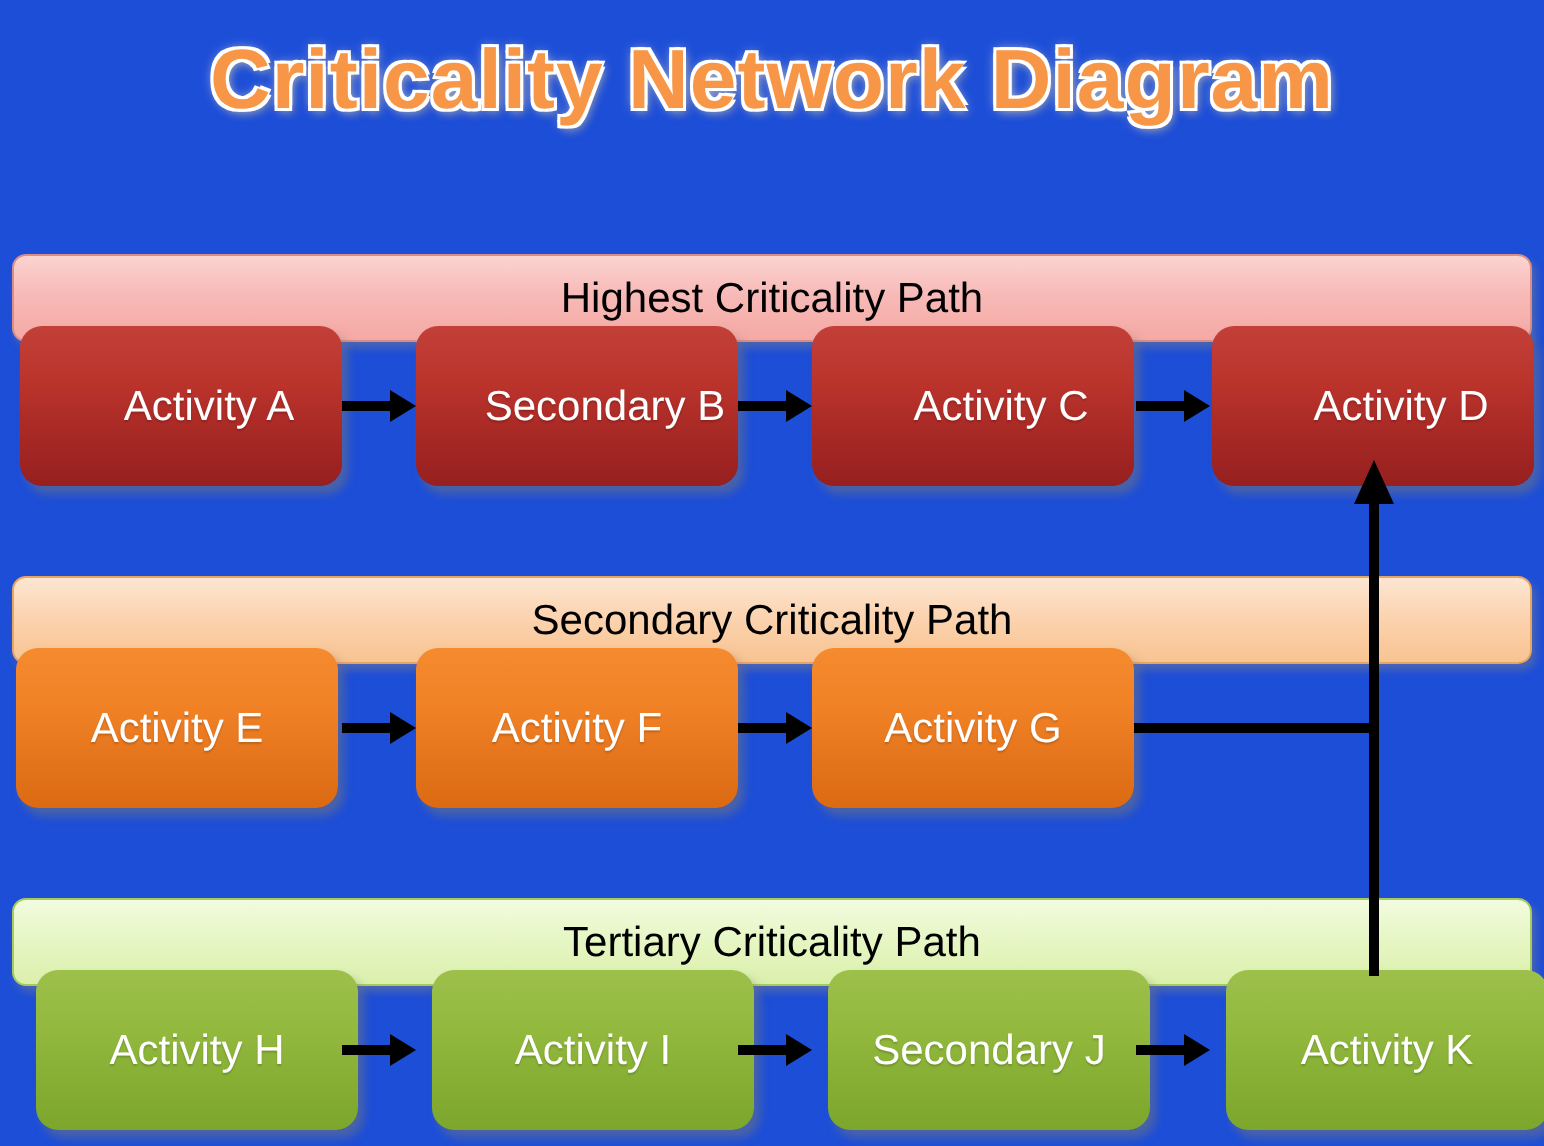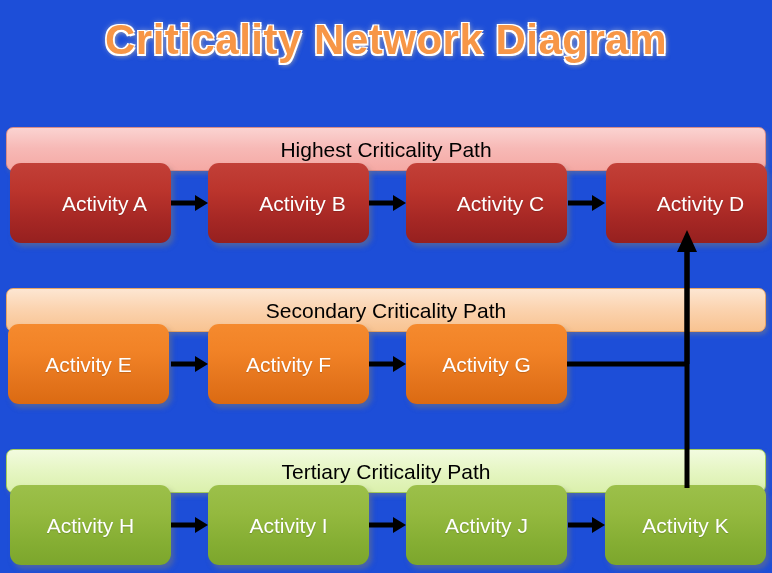--- a/index.html
+++ b/index.html
@@ -98,20 +98,21 @@
 
   .node-red {
     background: linear-gradient(to bottom, #C24038 0%, #BB342C 35%, #A52724 72%, #96201F 100%);
     padding-left: 28px;
   }
   .node-orange {
     background: linear-gradient(to bottom, #F58A2E 0%, #F18226 35%, #E4741C 72%, #DB6A12 100%);
   }
   .node-green {
     background: linear-gradient(to bottom, #9CC04A 0%, #94B93F 35%, #85AE33 72%, #7CA62C 100%);
+    margin-left: 8px;
   }
 
   
   .connector {
     position: absolute;
   }
   .h-arrow {
     height: 22px;
   }
   .h-arrow svg, .v-arrow svg, .elbow svg {
@@ -127,21 +128,21 @@
   <div id="title">Criticality Network Diagram</div>
 
   <div class="band band-red" style="top:103px;">
     <span class="band-label">Highest Criticality Path</span>
   </div>
 
   <div class="node node-red" style="left:10px;  top:163px;">
     <span class="node-label">Activity A</span>
   </div>
   <div class="node node-red" style="left:208px; top:163px;">
-    <span class="node-label">Activity B</span>
+    <span class="node-label">Secondary B</span>
   </div>
   <div class="node node-red" style="left:406px; top:163px;">
     <span class="node-label">Activity C</span>
   </div>
   <div class="node node-red" style="left:574px; top:163px;margin-left:32px;">
     <span class="node-label">Activity D</span>
   </div>
 
   <div class="connector h-arrow" style="left:171px; top:192px; width:37px;">
     <svg width="37" height="22" viewBox="0 0 37 22">
@@ -204,21 +205,21 @@
     <span class="band-label">Tertiary Criticality Path</span>
   </div>
 
   <div class="node node-green" style="left:10px;  top:485px;">
     <span class="node-label">Activity H</span>
   </div>
   <div class="node node-green" style="left:208px; top:485px;">
     <span class="node-label">Activity I</span>
   </div>
   <div class="node node-green" style="left:406px; top:485px;">
-    <span class="node-label">Activity J</span>
+    <span class="node-label">Secondary J</span>
   </div>
   <div class="node node-green" style="left:605px; top:485px;">
     <span class="node-label">Activity K</span>
   </div>
 
   <div class="connector h-arrow" style="left:171px; top:514px; width:37px;">
     <svg width="37" height="22" viewBox="0 0 37 22">
       <line x1="0" y1="11" x2="27" y2="11" stroke="#000" stroke-width="5"></line>
       <polygon points="24,3 37,11 24,19" fill="#000"></polygon>
     </svg>

